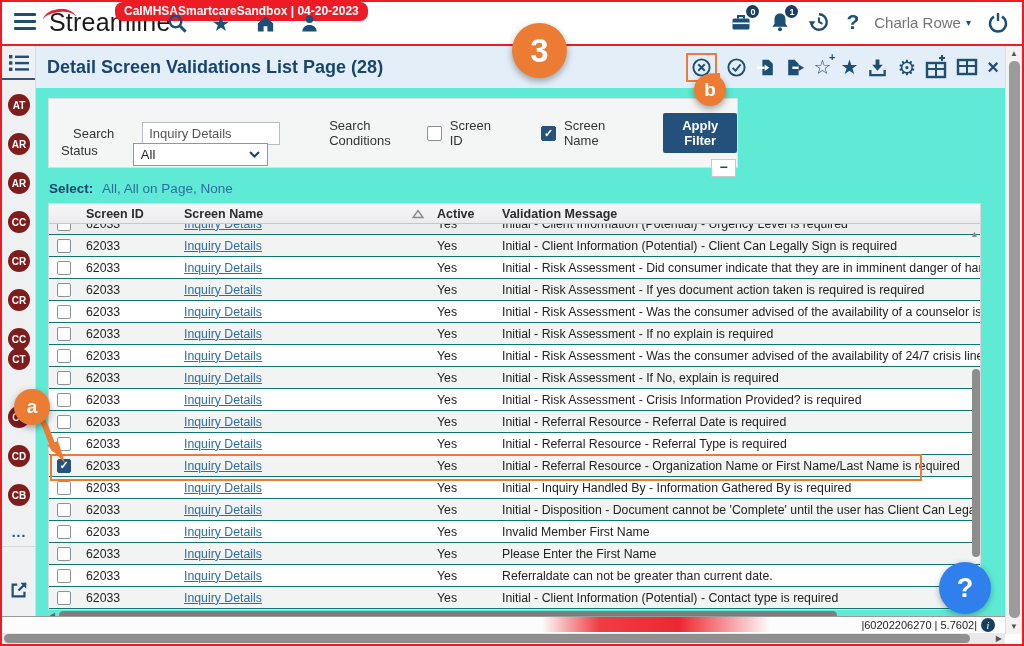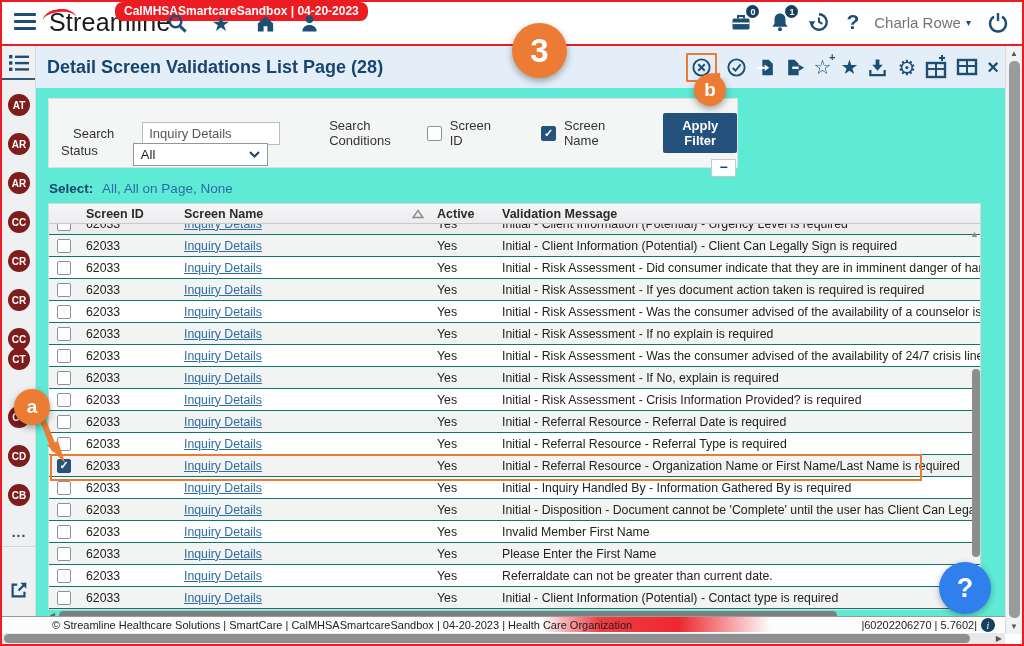--- a/index.html
+++ b/index.html
@@ -487,21 +487,20 @@
   <div class="t-hscroll">
     <span class="larr">◄</span>
     <span class="thumb"></span>
   </div>
 
   <div class="help-fab">?</div>
 </div>
 
 <div class="footer">
   <div class="footer-red"></div>
-  <div class="footer-left">© Streamline Healthcare Solutions | SmartCare | CalMHSASmartcareSandbox | 04-20-2023 | Health Care Organization</div>
   <div class="footer-right">
     <span>|60202206270 | 5.7602|</span>
     <span class="info-dot">i</span>
   </div>
 </div>
 
 <div class="page-vscroll">
   <div class="up">▲</div>
   <div class="thumb"></div>
   <div class="down">▼</div>

